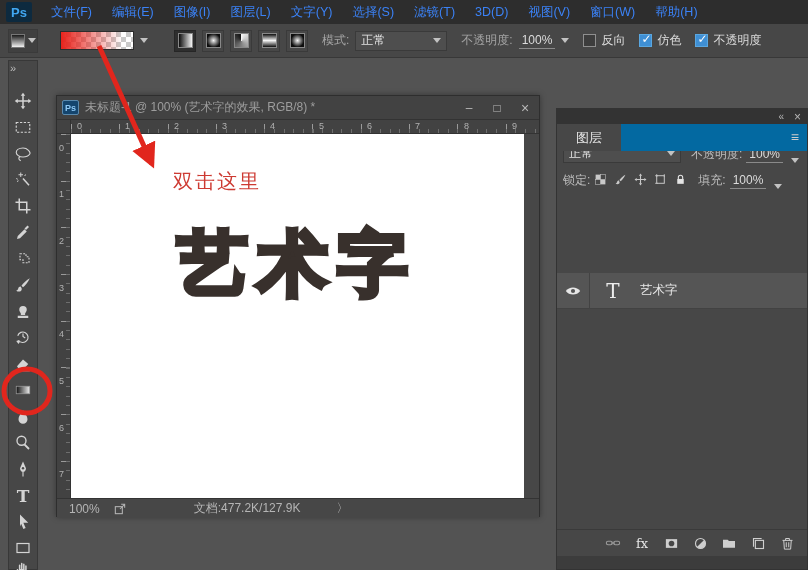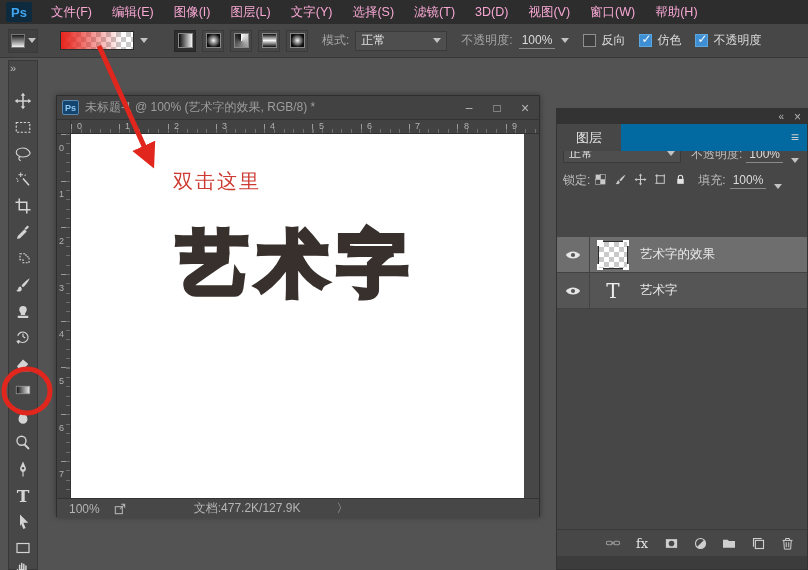--- a/index.html
+++ b/index.html
@@ -4,21 +4,21 @@
 <style>
   *{box-sizing:border-box;margin:0;padding:0}
   body{font-family:"Liberation Sans","DejaVu Sans",sans-serif;background:#222}
   #app{position:relative;width:808px;height:570px;background:#535353;overflow:hidden;color:#dcdcdc;font-size:12px}
   .r{position:absolute}
   .flex{display:flex;align-items:center}
   svg{display:block}
   
   #menubar{left:0;top:0;width:808px;height:24px;background:#2d2d2d;display:flex;align-items:center;gap:2px}
   #ps-logo{width:26px;height:20px;margin:0 8px 0 6px;background:#0d2a3f;color:#41a6f0;font-weight:bold;font-size:13px;display:flex;align-items:center;justify-content:center;border-radius:2px}
-  .menu-item{padding:0 9px;height:16px;display:flex;align-items:center;color:#f9a8d4;font-size:12.5px;cursor:default}
+  .menu-item{padding:0 9px;height:16px;display:flex;align-items:center;color:#3b82f6;font-size:12.5px;cursor:default}
   
   #optionsbar{left:0;top:24px;width:808px;height:34px;background:#474747;border-bottom:1px solid #383838;display:flex;align-items:center}
   .dd{background:#4e4e4e;border:1px solid #3a3a3a;height:20px;display:flex;align-items:center;padding:0 5px;gap:5px;color:#e2e2e2}
   .chev{width:0;height:0;border-left:4px solid transparent;border-right:4px solid transparent;border-top:5px solid #c2c2c2}
   .checker{background-color:#fff;background-image:linear-gradient(45deg,#c9c9c9 25%,transparent 25%,transparent 75%,#c9c9c9 75%),linear-gradient(45deg,#c9c9c9 25%,transparent 25%,transparent 75%,#c9c9c9 75%);background-size:10px 10px;background-position:0 0,5px 5px}
   #tool-preset{width:30px;height:24px;margin-left:8px;border:1px solid #3a3a3a;background:#404040;display:flex;align-items:center;justify-content:center;gap:3px}
   #tool-preset .sq{width:14px;height:14px;background:linear-gradient(to bottom,#1a1a1a,#f2f2f2);border:1px solid #777}
   #grad-preview{position:relative;width:74px;height:19px;margin-left:22px;border:1px solid #2c2c2c;overflow:hidden}
   #grad-preview .ol{position:absolute;inset:0;background:linear-gradient(to right,#e8231c 0%,rgba(232,35,28,0) 85%)}
   .gtype{width:22px;height:22px;border:1px solid #3a3a3a;display:flex;align-items:center;justify-content:center;background:#474747}
@@ -405,35 +405,20 @@
           <svg width="13" height="13" viewBox="0 0 24 24">
             <rect x="6" y="11" width="12" height="9" fill="#e4e4e4"></rect>
             <path d="M8 11V8a4 4 0 0 1 8 0v3" fill="none" stroke="#e4e4e4" stroke-width="2"></path>
           </svg>
         </span>
       <span class="dim" style="margin-left:8px">填充:</span>
       <span class="uline" style="margin-left:4px">100%</span>
       <span class="chev" style="margin-left:8px"></span>
     </div>
 
-    <div class="lrow sel r" style="top:128px">
-      <span class="eyecell">
-          <svg width="16" height="10" viewBox="0 0 20 12">
-            <path d="M1 6c4-6 14-6 18 0-4 6-14 6-18 0z" fill="#e6e6e6"></path>
-            <circle cx="10" cy="6" r="2.6" fill="#555"></circle>
-          </svg>
-        </span>
-      <span class="thumb checker">
-        <i class="corner c-tl"></i>
-          <i class="corner c-tr"></i>
-          <i class="corner c-bl"></i>
-          <i class="corner c-br"></i>
-      </span>
-      <span class="lname">艺术字的效果</span>
-    </div>
     <div class="lrow r" style="top:164px">
       <span class="eyecell">
           <svg width="16" height="10" viewBox="0 0 20 12">
             <path d="M1 6c4-6 14-6 18 0-4 6-14 6-18 0z" fill="#e6e6e6"></path>
             <circle cx="10" cy="6" r="2.6" fill="#555"></circle>
           </svg>
         </span>
       <span class="thumb" style="border-color:transparent;display:flex;align-items:center;justify-content:center;font-family:'DejaVu Serif',serif;font-size:20px;color:#ececec">T</span>
       <span class="lname">艺术字</span>
     </div>

